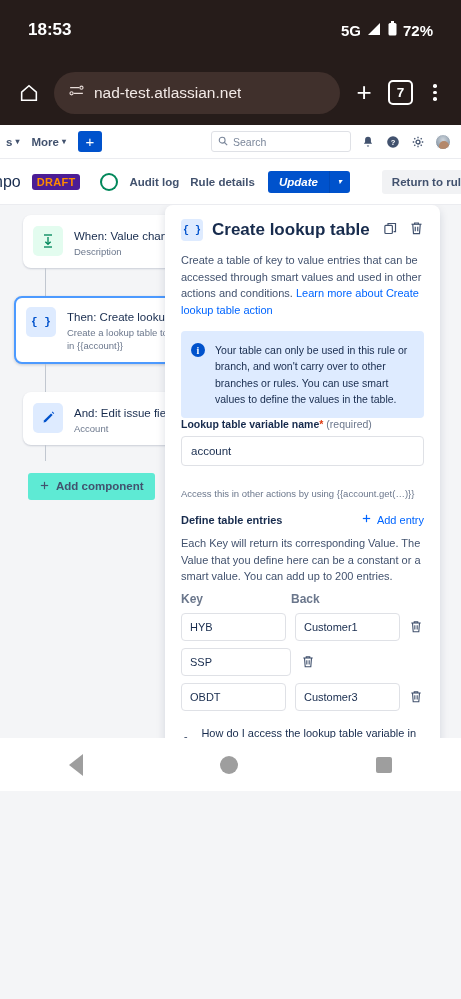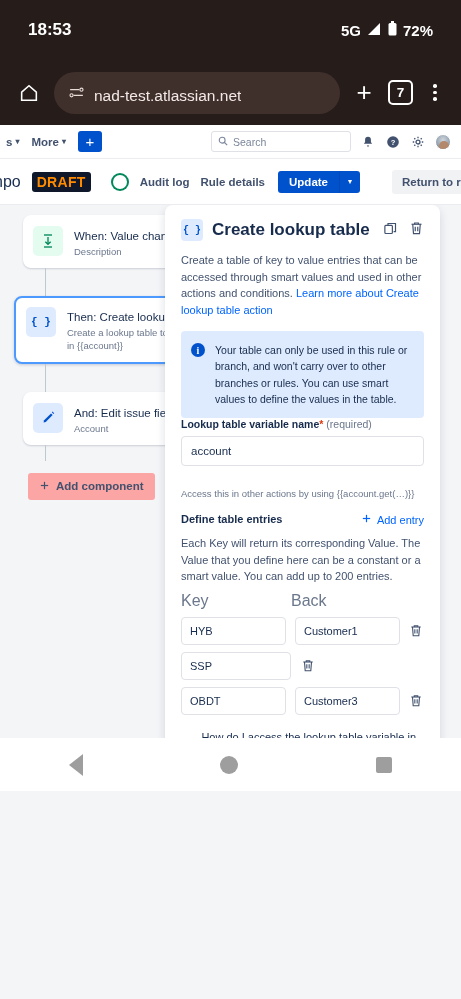--- a/index.html
+++ b/index.html
@@ -22,21 +22,21 @@
   .batt { display:inline-block; }
 
   
   .browserbar {
     height: 65px; background: #261c1a;
     display: flex; align-items: center; padding: 0 12px; gap: 8px;
   }
   .home-btn { width: 34px; height: 34px; display:flex; align-items:center; justify-content:center; }
   .urlpill {
     flex: 1; height: 42px; background: #40302c; border-radius: 21px;
-    display: flex; align-items: flex-end; gap: 9px; padding: 9px 14px;
+    display: flex; align-items: center; gap: 9px; padding: 0 14px;
     color: #f2e9e6; font-size: 15.5px; overflow: hidden; white-space: nowrap;
   }
   .urlpill .urltext { overflow:hidden; text-overflow:clip; }
   .plus-tab { width: 32px; display:flex; align-items:center; justify-content:center; color:#fff; font-size:26px; font-weight:300;}
   .tabcount {
     width: 25px; height: 25px; border: 2px solid #fff; border-radius: 5px;
     color: #fff; font-size: 13.5px; font-weight: 600;
     display:flex; align-items:center; justify-content:center;
   }
   .kebab { width: 28px; display:flex; flex-direction:column; align-items:center; gap:3px; }
@@ -74,31 +74,31 @@
 
   
   .rulebar {
     height: 46px; background:#fff; border-bottom:1px solid #ebecf0;
     display:flex; align-items:center; gap:11px; padding: 0 8px 0 0;
   }
   .rulename {
     font-size: 16px; color:#172b4d; font-weight:400; margin-left:-6px; white-space:nowrap;
   }
   .draft-badge {
-    background:#0f172a; color:#ff8b00; font-size:14px; font-weight:700;
+    background:#4c1d95; color:#ff8b00; font-size:11px; font-weight:700;
     padding:2px 5px; border-radius:3px; letter-spacing:.3px;
   }
   .toggle {
     width: 33px; height:18px; background:#00875a; border-radius:10px;
     display:flex; align-items:center; padding:2px; position:relative; margin-left:9px;
   }
   .toggle .knob { width:14px; height:14px; background:#fff; border-radius:50%; margin-left:auto;}
   .toggle .tick { position:absolute; left:4px; top:4px; color:#fff; font-size:8px; line-height:1;}
   .hbtn { font-size:11.5px; color:#42526e; font-weight:600; white-space:nowrap; }
-  .update-group { display:flex; align-items:stretch; margin-left:2px; }
+  .update-group { display:flex; align-items:stretch; margin-left:2px;font-style:italic; }
   .update-btn {
     background:#0052cc; color:#fff; font-size:11.5px; font-weight:600;
     padding:5px 11px; border-radius:3px 0 0 3px;
   }
   .update-chev {
     background:#0052cc; color:#fff; border-left:1px solid #0049b8;
     width:21px; border-radius:0 3px 3px 0; display:flex; align-items:center; justify-content:center;
     font-size:8px;
   }
   .divider-v { width:1px; height:24px; background:#dfe1e6; margin:0 5px; }
@@ -126,21 +126,21 @@
     width:30px; height:30px; border-radius:5px; flex:0 0 30px;
     display:flex; align-items:center; justify-content:center;
   }
   .ic-green { background:#e3fcef; }
   .ic-blue  { background:#deebff; }
   .nodetxt { min-width:0; }
   .nodetitle { font-size:11.5px; color:#172b4d; font-weight:400; white-space:nowrap; }
   .nodesub { font-size:9.5px; color:#6b778c; margin-top:2px; white-space:nowrap; }
   .nodesub.wrap { white-space:normal; line-height:1.35; }
   .addcomp {
-    margin-left:28px; margin-top:12px; background:#fca5a5; border-radius:3px;
+    margin-left:28px; margin-top:12px; background:#5eead4; border-radius:3px;
     display:inline-flex; align-items:center; gap:6px; padding:7px 11px;
     font-size:11.5px; color:#42526e; font-weight:600;
   }
   .panelwrap {
     position:absolute; left:165px; top:0; width:275px;
     background:#fff; border-radius:8px; box-shadow:0 4px 10px rgba(9,30,66,.14);
     padding:14px 16px 16px 16px;
   }
   .panelhead { display:flex; align-items:center; gap:9px; }
   .pnl-ic {
@@ -164,25 +164,25 @@
   .info-txt { font-size:10.5px; color:#172b4d; line-height:1.55; }
   .flabel { font-size:10.5px; color:#172b4d; font-weight:700; }
   .req-star { color:#de350b; }
   .req-note { color:#6b778c; font-weight:400; }
   .finput {
     margin-top:6px; height:30px; border:1.5px solid #dfe1e6; border-radius:4px;
     display:flex; align-items:center; padding:0 9px; font-size:11.5px; color:#172b4d;
     background:#fff;
   }
   .fhelp { font-size:9.5px; color:#6b778c; margin-top:22px; }
-  .sectionrow { display:flex; margin-top:14px; }
+  .sectionrow { display:flex; align-items:center; margin-top:14px; }
   .sectiontitle { font-size:11px; font-weight:700; color:#172b4d; }
   .addentry { margin-left:auto; display:flex; align-items:center; gap:5px; color:#0065ff; font-size:11px; }
   .entries-desc { font-size:11px; color:#42526e; line-height:1.5; margin-top:9px; }
-  .colhead { display:flex; margin-top:7px; font-size:16px; color:#6b778c; }
+  .colhead { display:flex; margin-top:7px; font-size:12px; color:#6b778c;font-weight:bold; }
   .colhead .c1 { width:110px; }
   .entryrow { display:flex; align-items:center; gap:9px; margin-top:7px; }
   .entryinput {
     width:110px; height:28px; border:1.5px solid #dfe1e6; border-radius:4px;
     display:flex; align-items:center; padding:0 8px; font-size:11px; color:#172b4d;
   }
   .trashbtn { width:16px; display:flex; align-items:center; justify-content:center; }
   .btnrow { display:flex; justify-content:center; gap:6px; margin-top:18px; }
   .backbtn { font-size:11.5px; font-weight:700; color:#172b4d; padding:7px 32px; border-radius:3px;}
   .nextbtn { font-size:11.5px; font-weight:600; color:#a5adba; background:#f1f2f4; padding:7px 38px; border-radius:3px;}

